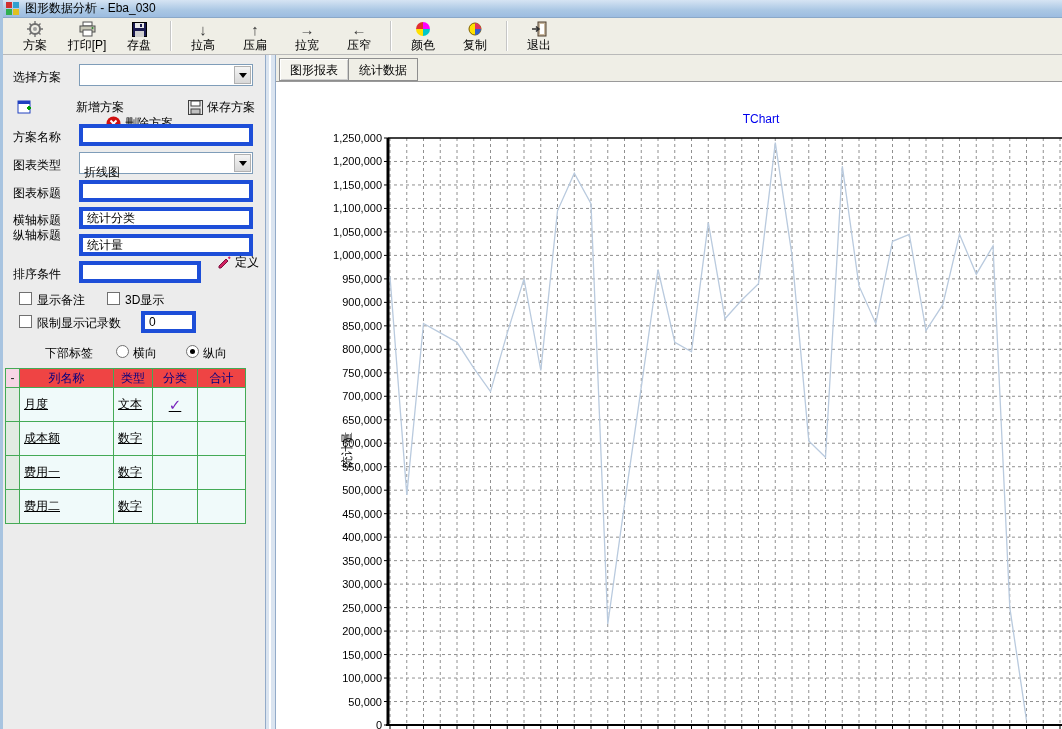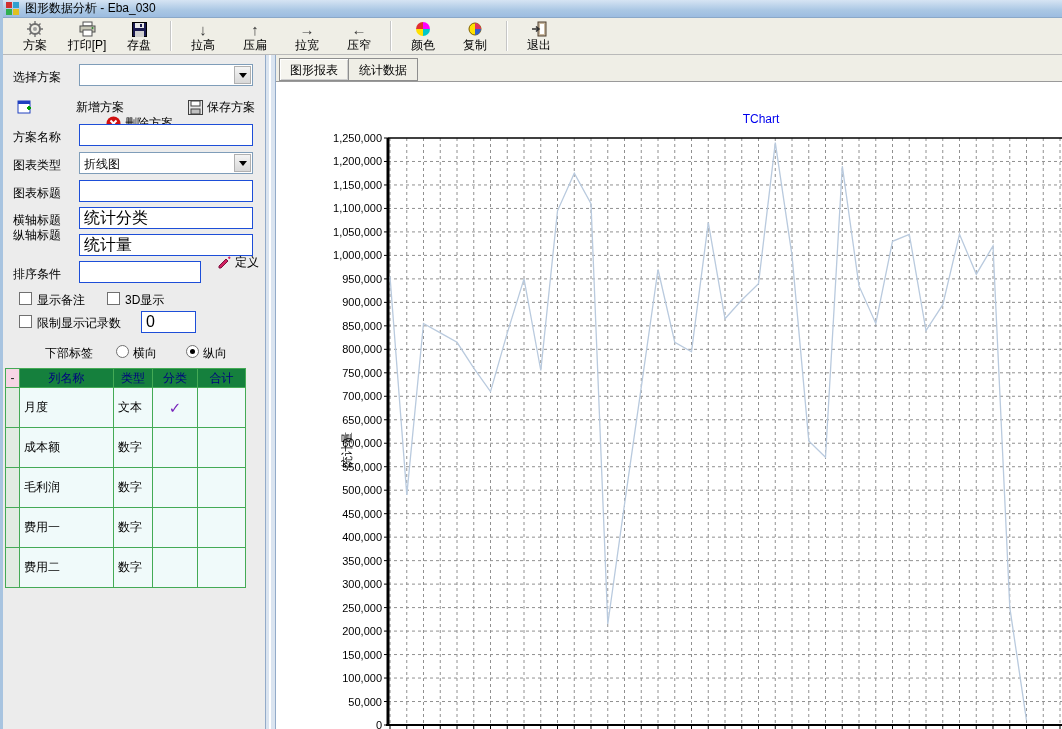--- a/index.html
+++ b/index.html
@@ -19,38 +19,38 @@
   .tbtn { width:52px; display:flex; flex-direction:column; align-items:center; justify-content:center; gap:1px;
     border:1px solid transparent; cursor:default; }
   .tbtn .ticon { height:17px; display:flex; align-items:center; justify-content:center; }
   .tbtn .tlabel { font-size:12px; color:#000; line-height:13px; }
   .tsep { width:2px; margin:3px 5px; border-left:1px solid #c6c6c6; border-right:1px solid #ffffff; }
   .arrow-glyph { font-size:15px; font-weight:bold; color:#3a3a3a; line-height:15px; }
 
   
   #left-panel { position:absolute; left:0; top:55px; width:262px; height:674px; background:#ececec; }
   .lbl { position:absolute; color:#000; white-space:nowrap; }
-  .edit { position:absolute; background:#fff; border:1px solid #1d4ed8; height:22px; padding:2px 4px;
-    font-size:16px; color:#000; font-family:inherit; }
+  .edit { position:absolute; background:#fff; border:4px solid #1d4ed8; height:22px; padding:2px 4px;
+    font-size:12px; color:#000; font-family:inherit; }
   .combo { position:absolute; background:#fff; border:1px solid #7f9db9; height:22px; }
-  .combo .cval { position:absolute; left:4px; top:3px;text-align:right; }
+  .combo .cval { position:absolute; left:4px; top:11px;text-align:right; }
   .combo .cbtn { position:absolute; right:1px; top:1px; bottom:1px; width:17px;
     background:linear-gradient(#f4f4f4,#d8d8d8); border:1px solid #b0b0b0; display:flex; align-items:center; justify-content:center; }
   .combo .cbtn .tri { width:0; height:0; border-left:4px solid transparent; border-right:4px solid transparent; border-top:5px solid #000; }
   .linkbtn { position:absolute; display:flex; align-items:center; gap:4px; cursor:default; }
   .checkbox { position:absolute; width:13px; height:13px; background:#fff; border:1px solid #707070; }
   .radio { position:absolute; width:13px; height:13px; background:#fff; border:1px solid #707070; border-radius:50%; }
   .radio.on::after { content:""; position:absolute; left:3px; top:3px; width:5px; height:5px; border-radius:50%; background:#000; }
 
   
   #grid { position:absolute; left:2px; top:313px; border-collapse:collapse; background:#f2fbfb; }
   #grid th, #grid td { border:1px solid #44aa55; font-weight:normal; font-size:12px; padding:0 4px; }
-  #grid th { background:#15803d; color:#000080; height:19px; }
+  #grid th { background:#ef4444; color:#000080; height:19px; }
   #grid th.corner { background:#f7d5e5; color:#202020; }
-  #grid td { height:40px; background:#f0fafa; color:#000; }
+  #grid td { height:34px; background:#f0fafa; color:#000;text-decoration:underline; }
   #grid td.ind { background:#e2ebe2; width:13px; padding:0; }
   #grid td.chk { text-align:center; }
   .check-purple { color:#7722bb; font-weight:bold; font-size:15px; }
   td.sel { background:#4169d0 !important; }
   .check-white { color:#fff; font-weight:bold; font-size:15px; }
 
   
   #splitter { position:absolute; left:262px; top:55px; width:11px; height:674px;
     background:#dae4f0; border-left:1px solid #93abc9; border-right:1px solid #93abc9; }
   #splitter::after { content:""; position:absolute; left:3px; top:0; bottom:0; width:2px; background:#ffffff; }
@@ -262,27 +262,20 @@
           <tr>
             <td class="ind"></td>
             <td class="">月度</td>
             <td class="">文本</td>
             <td class="chk"><span class="check-purple">✓</span></td>
             <td class="chk"></td>
           </tr>
           <tr>
             <td class="ind"></td>
             <td class="">成本额</td>
-            <td class="">数字</td>
-            <td class="chk"></td>
-            <td class="chk"></td>
-          </tr>
-          <tr>
-            <td class="ind"></td>
-            <td class="">毛利润</td>
             <td class="">数字</td>
             <td class="chk"></td>
             <td class="chk"></td>
           </tr>
           <tr>
             <td class="ind"></td>
             <td class="">费用一</td>
             <td class="">数字</td>
             <td class="chk"></td>
             <td class="chk"></td>

